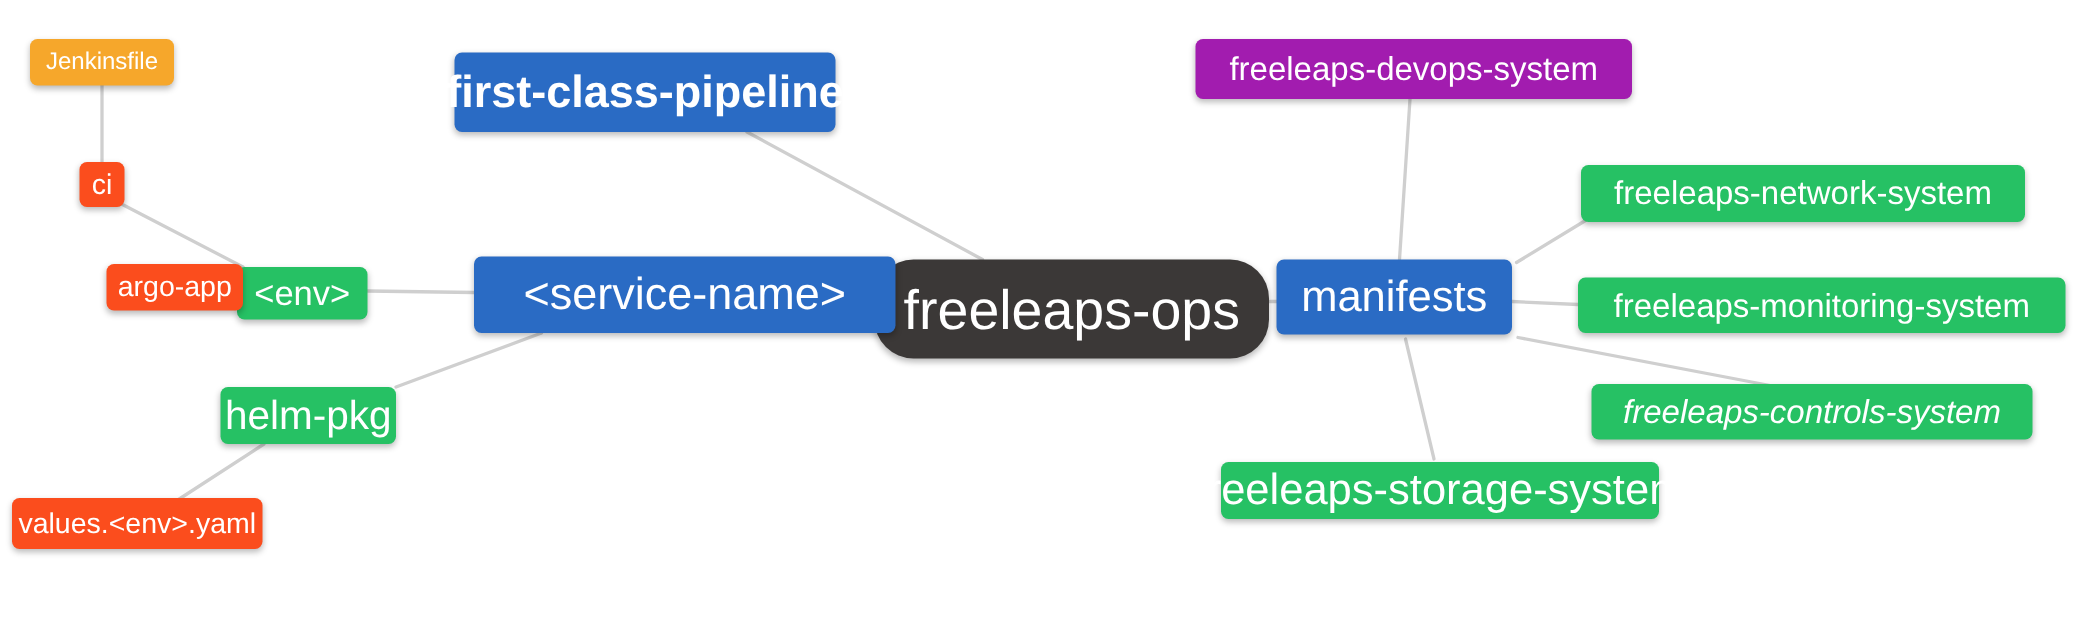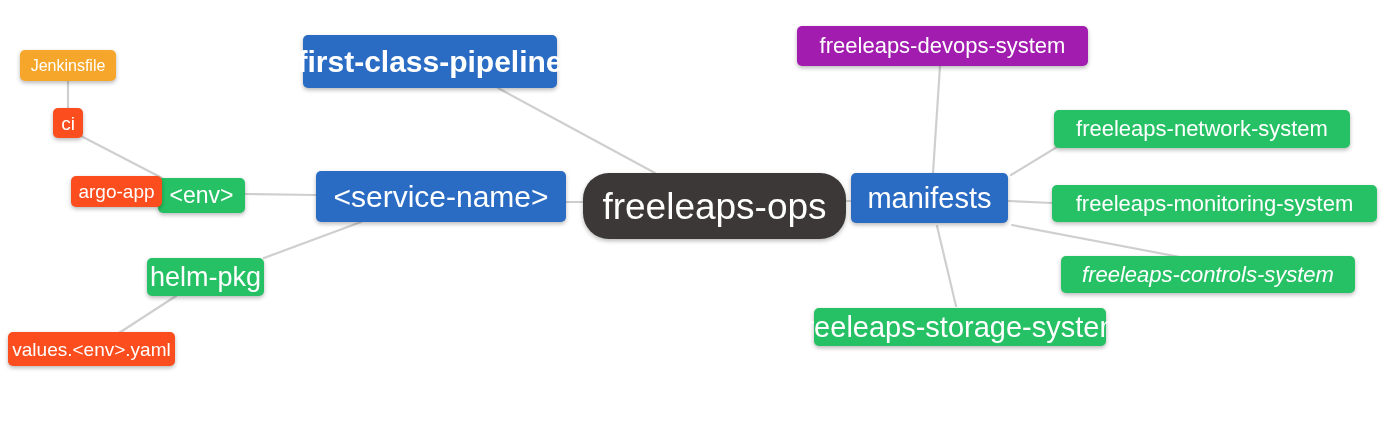--- a/index.html
+++ b/index.html
@@ -53,27 +53,27 @@
       <line x1="846" y1="201" x2="851" y2="201" stroke="#cfcfcf" stroke-width="2.2" stroke-linecap="round"></line>
       <line x1="933" y1="173" x2="940" y2="66" stroke="#cfcfcf" stroke-width="2.2" stroke-linecap="round"></line>
       <line x1="1011" y1="175" x2="1057" y2="147" stroke="#cfcfcf" stroke-width="2.2" stroke-linecap="round"></line>
       <line x1="1008" y1="201" x2="1052" y2="203" stroke="#cfcfcf" stroke-width="2.2" stroke-linecap="round"></line>
       <line x1="1012" y1="225" x2="1180" y2="257" stroke="#cfcfcf" stroke-width="2.2" stroke-linecap="round"></line>
       <line x1="937" y1="226" x2="956" y2="306" stroke="#cfcfcf" stroke-width="2.2" stroke-linecap="round"></line>
     </svg>
   <div>
       <div class="node" style="left: 583px; top: 173px; width: 263px; height: 66px; background: rgb(59, 56, 55); font-size: 37px; color: rgb(255, 255, 255); border-radius: 26px;">freeleaps-ops</div>
       <div class="node" style="left: 303px; top: 35px; width: 254px; height: 53px; background: rgb(42, 107, 196); font-size: 30px; color: rgb(255, 255, 255); font-weight: bold;">first-class-pipeline</div>
-      <div class="node" style="left: 316px; top: 171px; width: 250px; height: 51px; background: rgb(42, 107, 196); font-size: 30px; color: rgb(255, 255, 255);">&lt;service-name&gt;</div>
+      <div class="node" style="left: 316px; top: 171px; width: 281px; height: 51px; background: rgb(42, 107, 196); font-size: 30px; color: rgb(255, 255, 255);">&lt;service-name&gt;</div>
       <div class="node" style="left: 851px; top: 173px; width: 157px; height: 50px; background: rgb(42, 107, 196); font-size: 29px; color: rgb(255, 255, 255);">manifests</div>
       <div class="node" style="left: 158px; top: 178px; width: 87px; height: 35px; background: rgb(38, 193, 100); font-size: 23px; color: rgb(255, 255, 255);">&lt;env&gt;</div>
       <div class="node" style="left: 147px; top: 258px; width: 117px; height: 38px; background: rgb(38, 193, 100); font-size: 27px; color: rgb(255, 255, 255);">helm-pkg</div>
       <div class="node" style="left: 53px; top: 108px; width: 30px; height: 30px; background: rgb(251, 77, 29); font-size: 19px; color: rgb(255, 255, 255);">ci</div>
       <div class="node" style="left: 31px; top: 176px; width: 91px; height: 31px; background: rgb(251, 77, 29); font-size: 19px; color: rgb(255, 255, 255); margin-left: 40px;">argo-app</div>
       <div class="node" style="left: 8px; top: 332px; width: 167px; height: 34px; background: rgb(251, 77, 29); font-size: 19px; color: rgb(255, 255, 255);">values.&lt;env&gt;.yaml</div>
-      <div class="node" style="left: 20px; top: 26px; width: 96px; height: 31px; background: rgb(246, 167, 43); font-size: 16px; color: rgb(255, 255, 255); margin-top: 24px;">Jenkinsfile</div>
+      <div class="node" style="left: 20px; top: 26px; width: 96px; height: 31px; background: rgb(246, 167, 43); font-size: 16px; color: rgb(255, 255, 255);">Jenkinsfile</div>
       <div class="node" style="left: 797px; top: 26px; width: 291px; height: 40px; background: #a21caf; font-size: 22px; color: rgb(255, 255, 255);">freeleaps-devops-system</div>
       <div class="node" style="left: 1054px; top: 110px; width: 296px; height: 38px; background: rgb(38, 193, 100); font-size: 22px; color: rgb(255, 255, 255);">freeleaps-network-system</div>
       <div class="node" style="left: 1052px; top: 185px; width: 325px; height: 37px; background: rgb(38, 193, 100); font-size: 22px; color: rgb(255, 255, 255);">freeleaps-monitoring-system</div>
       <div class="node" style="left: 1061px; top: 256px; width: 294px; height: 37px; background: rgb(38, 193, 100); font-size: 22px; color: rgb(255, 255, 255); font-style: italic;">freeleaps-controls-system</div>
       <div class="node" style="left: 814px; top: 308px; width: 292px; height: 38px; background: rgb(38, 193, 100); font-size: 29px; color: rgb(255, 255, 255);">freeleaps-storage-system</div>
     </div>
 </div>
 
 </body></html>

